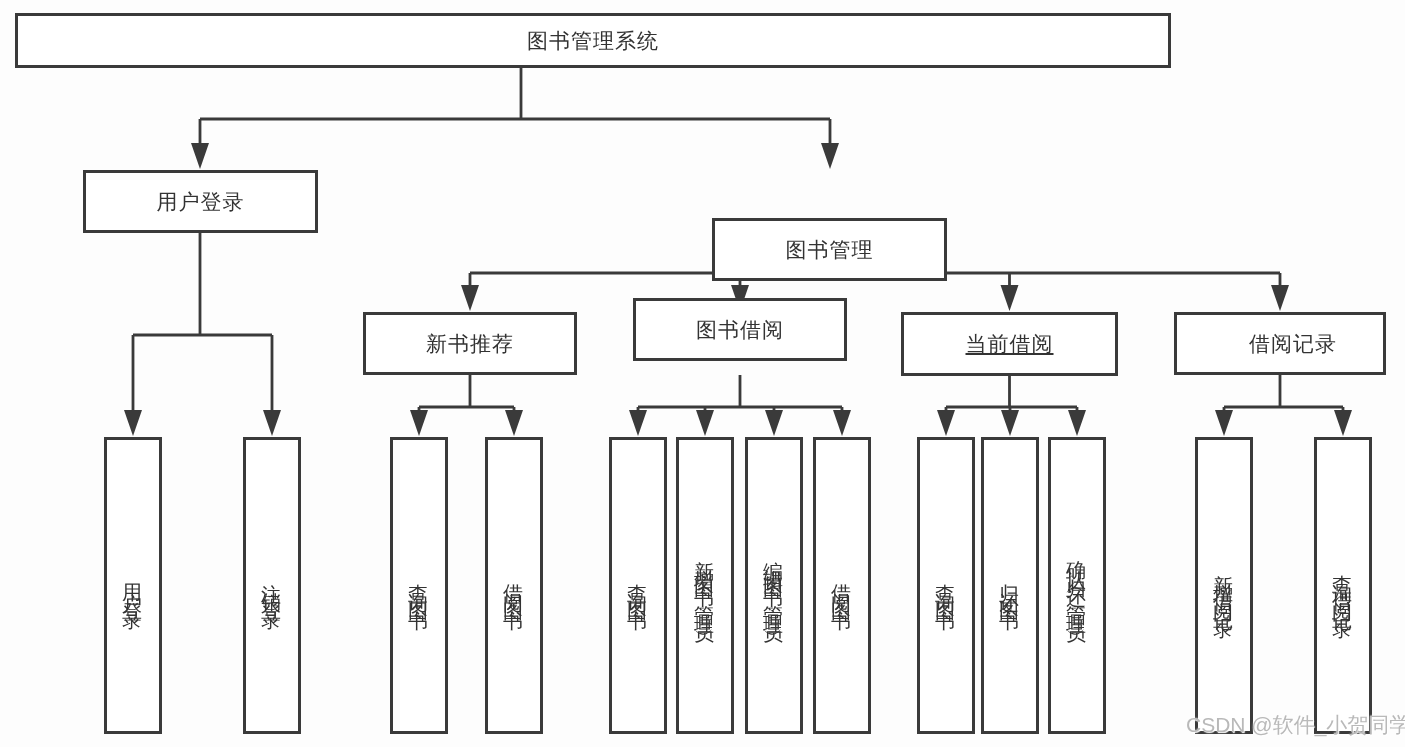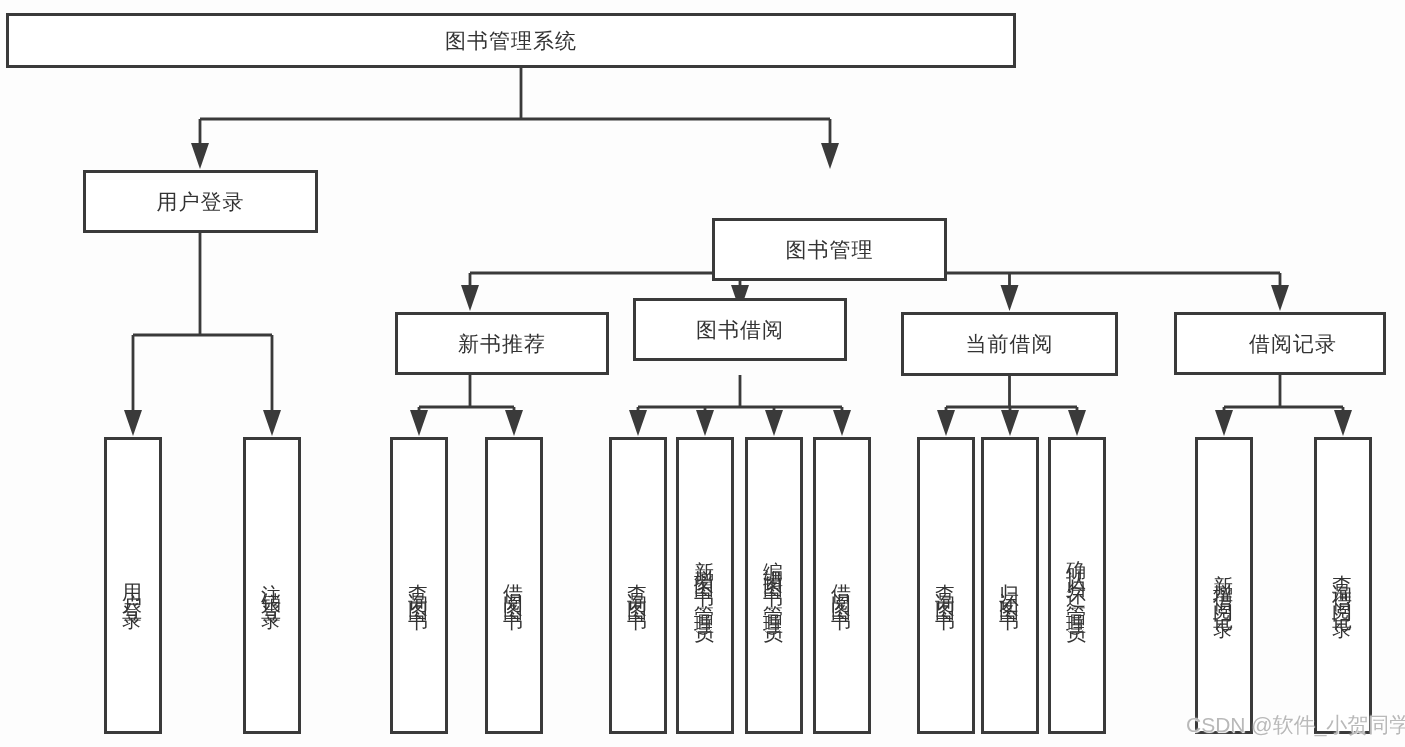--- a/index.html
+++ b/index.html
@@ -98,28 +98,28 @@
       <polygon points="765,410 783,410 774,436"></polygon>
       <polygon points="833,410 851,410 842,436"></polygon>
       <polygon points="937,410 955,410 946,436"></polygon>
       <polygon points="1001,410 1019,410 1010,436"></polygon>
       <polygon points="1068,410 1086,410 1077,436"></polygon>
       <polygon points="1215,410 1233,410 1224,436"></polygon>
       <polygon points="1334,410 1352,410 1343,436"></polygon>
     </g>
   </svg>
 
-  <div class="box" style="left:6px; top:13px; width:1010px; height:55px;">图书管理系统</div>
+  <div class="box" style="left:15px; top:13px; width:1156px; height:55px;">图书管理系统</div>
 
   <div class="box" style="left:83px; top:170px; width:235px; height:63px;">用户登录</div>
   <div class="box" style="left:712px; top:170px; width:235px; height:63px;margin-top:48px;">图书管理</div>
 
-  <div class="box" style="left:363px; top:312px; width:214px; height:63px;margin-left:32px;">新书推荐</div>
+  <div class="box" style="left:363px; top:312px; width:214px; height:63px;">新书推荐</div>
   <div class="box" style="left:633px; top:298px; width:214px; height:63px;">图书借阅</div>
-  <div class="box" style="left:901px; top:312px; width:217px; height:64px;">当前借阅</div>
+  <div class="box" style="left:901px; top:312px; width:217px; height:64px;text-decoration:underline;">当前借阅</div>
   <div class="box" style="left:1174px; top:312px; width:212px; height:63px;padding-left:26px;">借阅记录</div>
 
   <div class="box v" style="left:104px;">用户登录</div>
   <div class="box v" style="left:243px;">注销登录</div>
 
   <div class="box v" style="left:390px;">查询图书</div>
   <div class="box v" style="left:485px;">借阅图书</div>
 
   <div class="box v" style="left:609px;">查询图书</div>
   <div class="box v" style="left:676px;">新增图书（管理员）</div>

